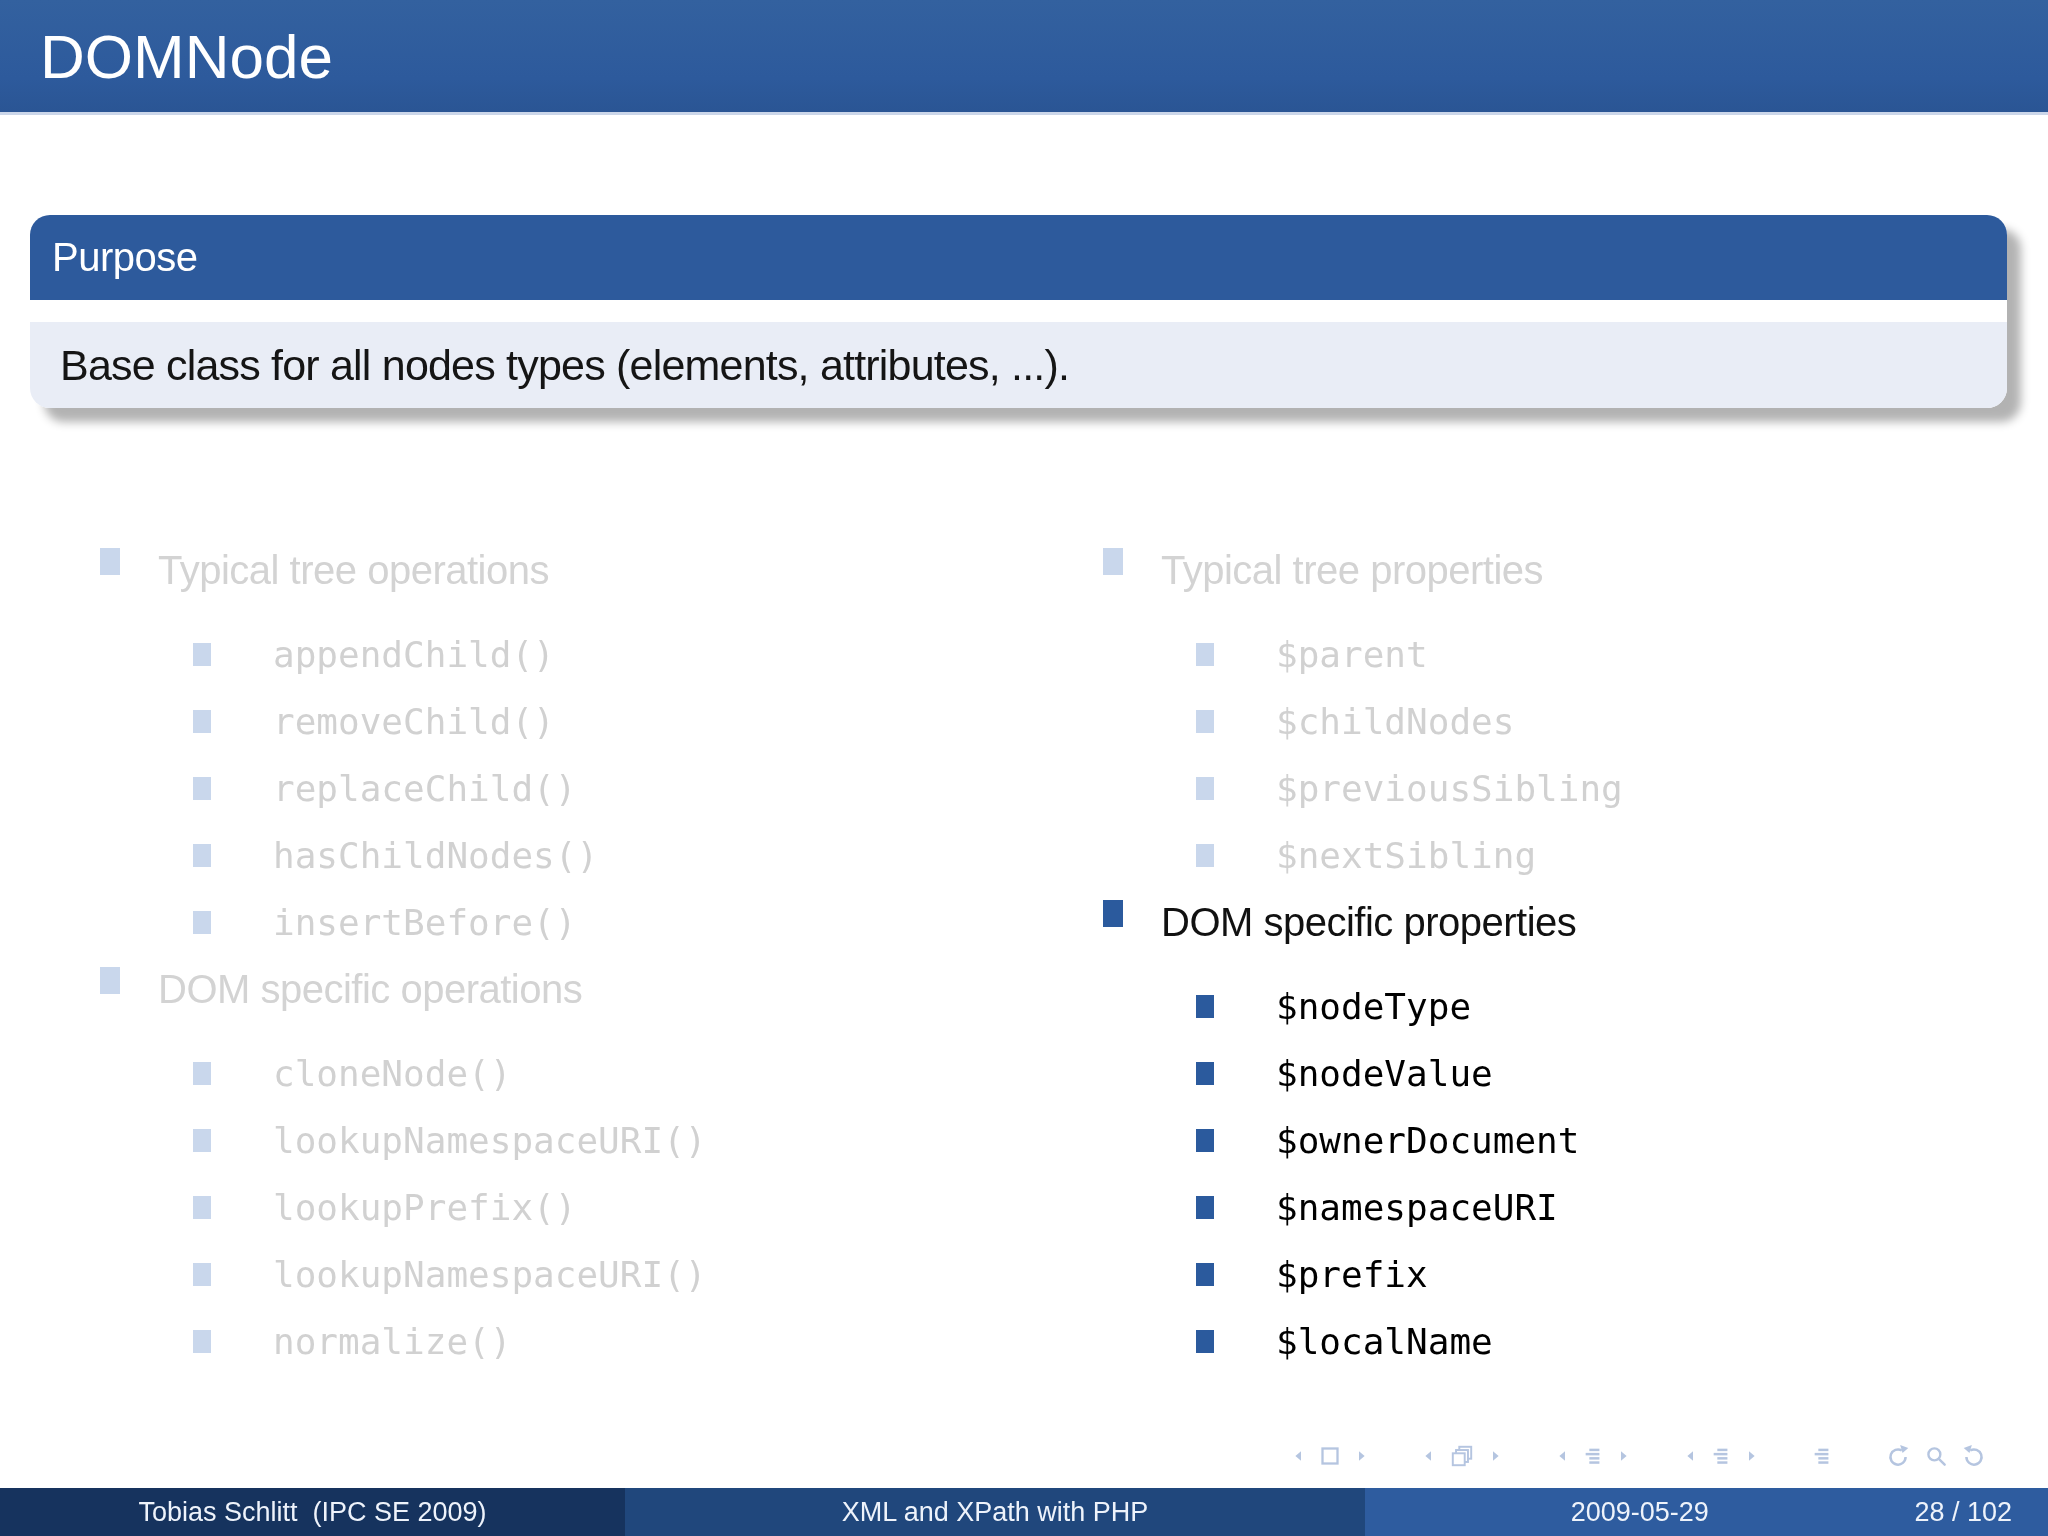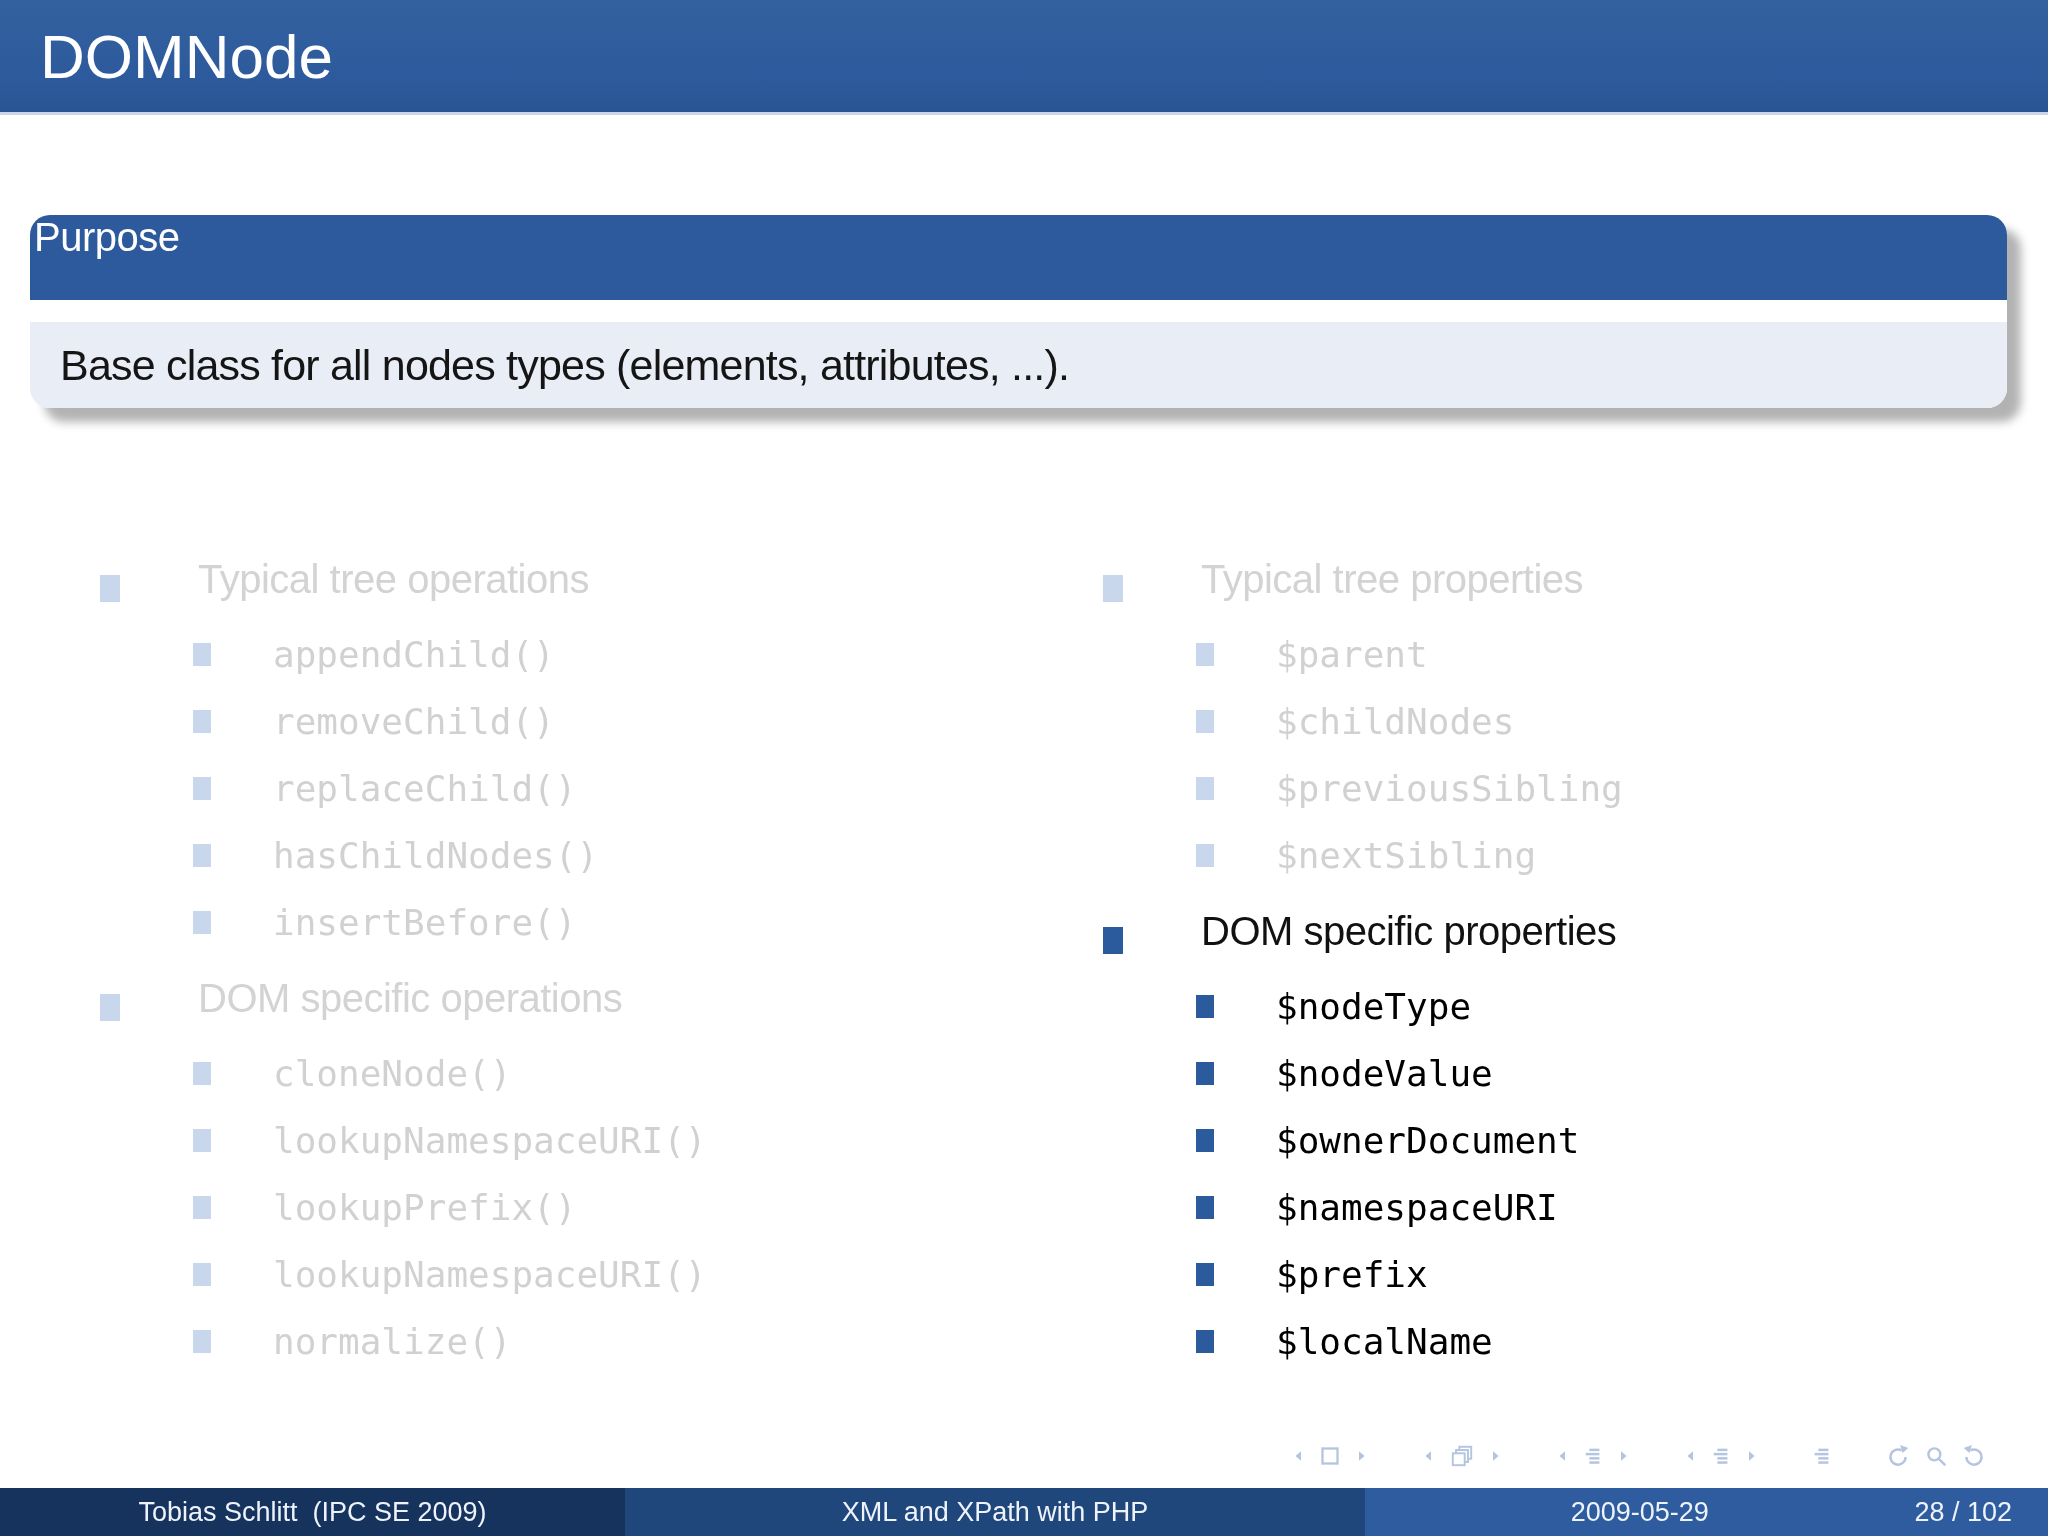--- a/index.html
+++ b/index.html
@@ -10,33 +10,33 @@
   .titlebar{position:absolute;top:0;left:0;right:0;height:112px;
             background:linear-gradient(180deg,#33619f 0%,#2d5a9c 70%,#2a5594 100%);
             box-shadow:0 3px 0 rgba(160,180,215,.55);
             display:flex;align-items:center;}
   .titlebar h1{margin:0 0 0 40px;font-size:62px;font-weight:400;color:#ffffff;letter-spacing:0px;}
 
   
   .block{position:absolute;left:30px;top:215px;width:1977px;border-radius:20px;
          box-shadow:14px 14px 10px rgba(0,0,0,.30);}
   .block-head{height:85px;background:#2d5a9c;border-radius:20px 20px 0 0;
-              display:flex;align-items:flex-start;padding-left:4px;}
+              display:flex;align-items:center;padding-left:22px;}
   .block-head span{color:#ffffff;font-size:40px;letter-spacing:-.5px;}
   .block-fade{height:22px;background:linear-gradient(180deg,#2d5a9c 0%,#7License 0%,#7e97c0 40%,#e9edf6 100%);}
   .block-body{height:86px;background:#e9edf6;border-radius:0 0 20px 20px;
               display:flex;align-items:center;padding-left:30px;}
   .block-body span{color:#151515;font-size:43px;letter-spacing:-.8px;}
 
   
   .content{position:absolute;top:548px;left:100px;right:40px;display:flex;}
   .col-left{flex:0 0 1003px;}
   .col-right{flex:1;}
   .section + .section{margin-top:20px;}
-  .l1{display:flex;align-items:flex-end;height:54px;gap:40px;}
+  .l1{display:flex;align-items:flex-start;height:54px;}
   .l1text{font-size:40px;letter-spacing:-.5px;}
   .items{list-style:none;margin:30px 0 0 0;padding:0 0 0 93px;}
   .items li{display:flex;align-items:center;height:45px;margin-bottom:22px;gap:36px;}
   .code{font-family:"DejaVu Sans Mono",monospace;font-size:36px;}
   .bullet{flex:none;display:inline-block;}
   .b1{width:20px;height:27px;margin-right:38px;}
   .b2{width:18px;height:23px;margin-right:26px;}
   .section.faded .l1text{color:#d3d3d3;}
   .section.faded .code{color:#d1d1d1;}
   .section.faded .bullet{background:#c9d7ec;}

